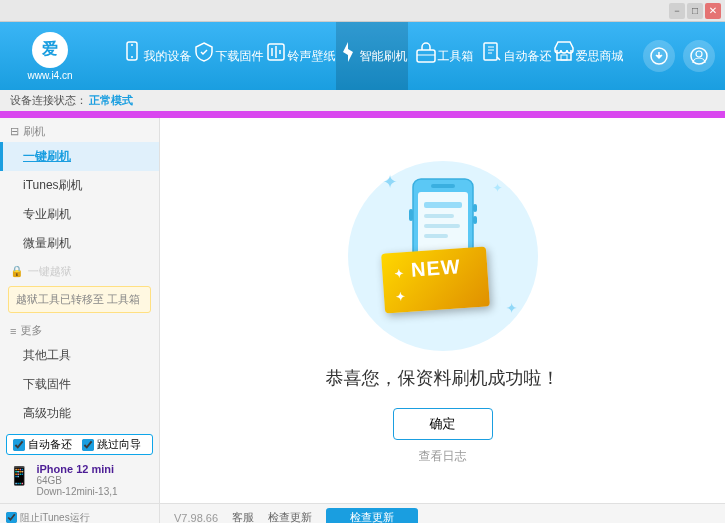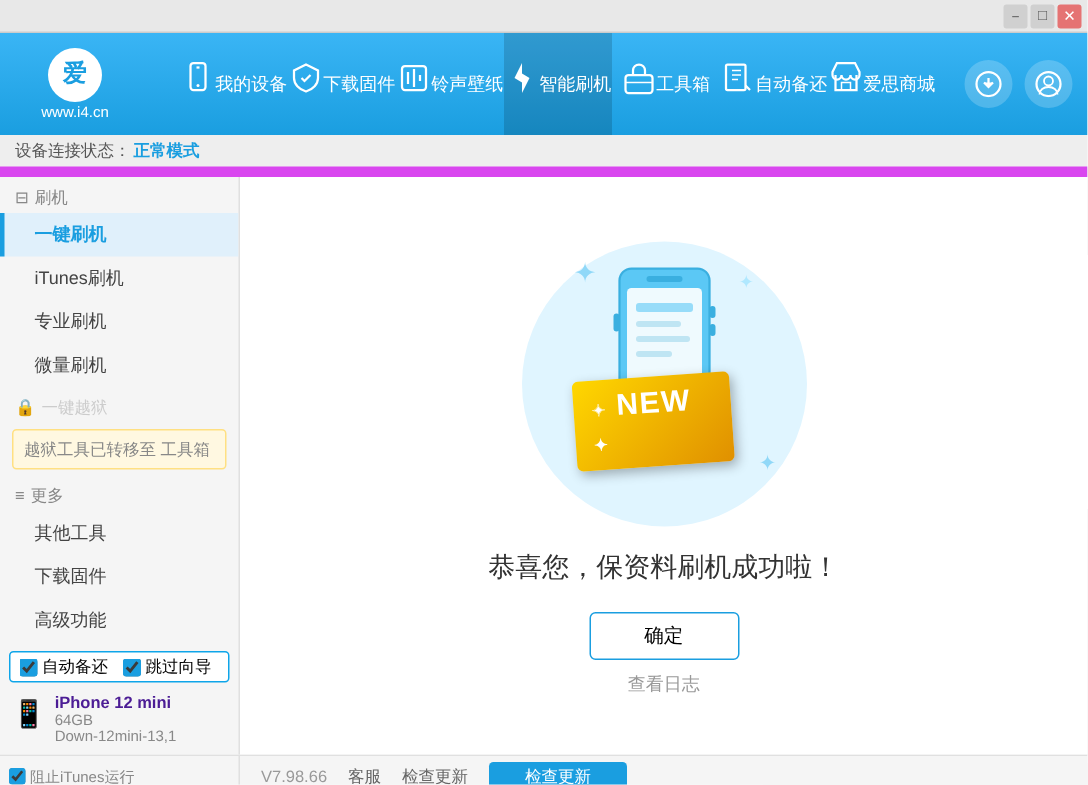--- a/index.html
+++ b/index.html
@@ -112,20 +112,21 @@
       font-size: 12px;
       color: #444;
       cursor: pointer;
       border-left: 3px solid transparent;
     }
     .sidebar-item.active {
       background: #e0f0fb;
       color: #1a9ee0;
       border-left: 3px solid #1a9ee0;
       font-weight: bold;
+      text-decoration: underline;
     }
     .sidebar-warning-box {
       margin: 4px 8px;
       padding: 5px 7px;
       background: #fff8e1;
       border: 1px solid #ffe082;
       border-radius: 3px;
       font-size: 11px;
       color: #888;
     }

